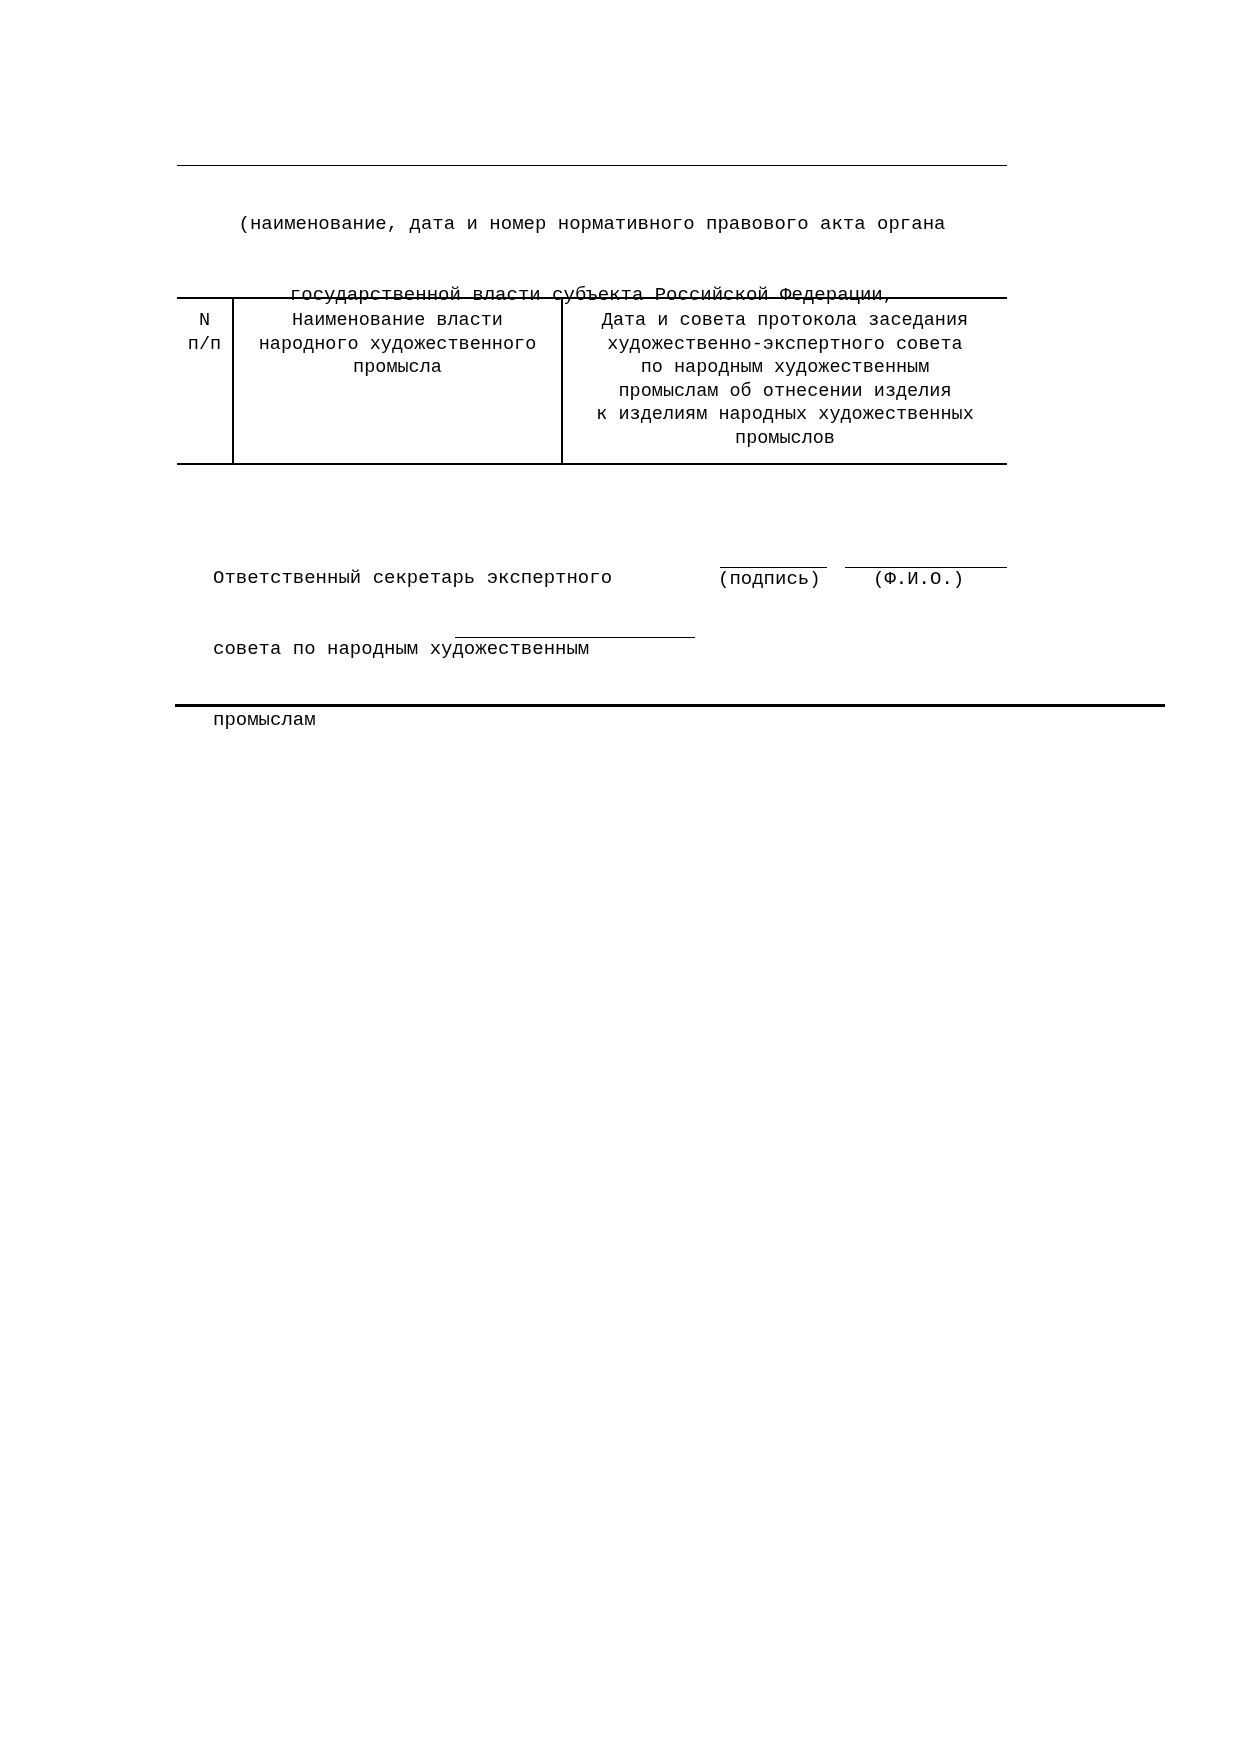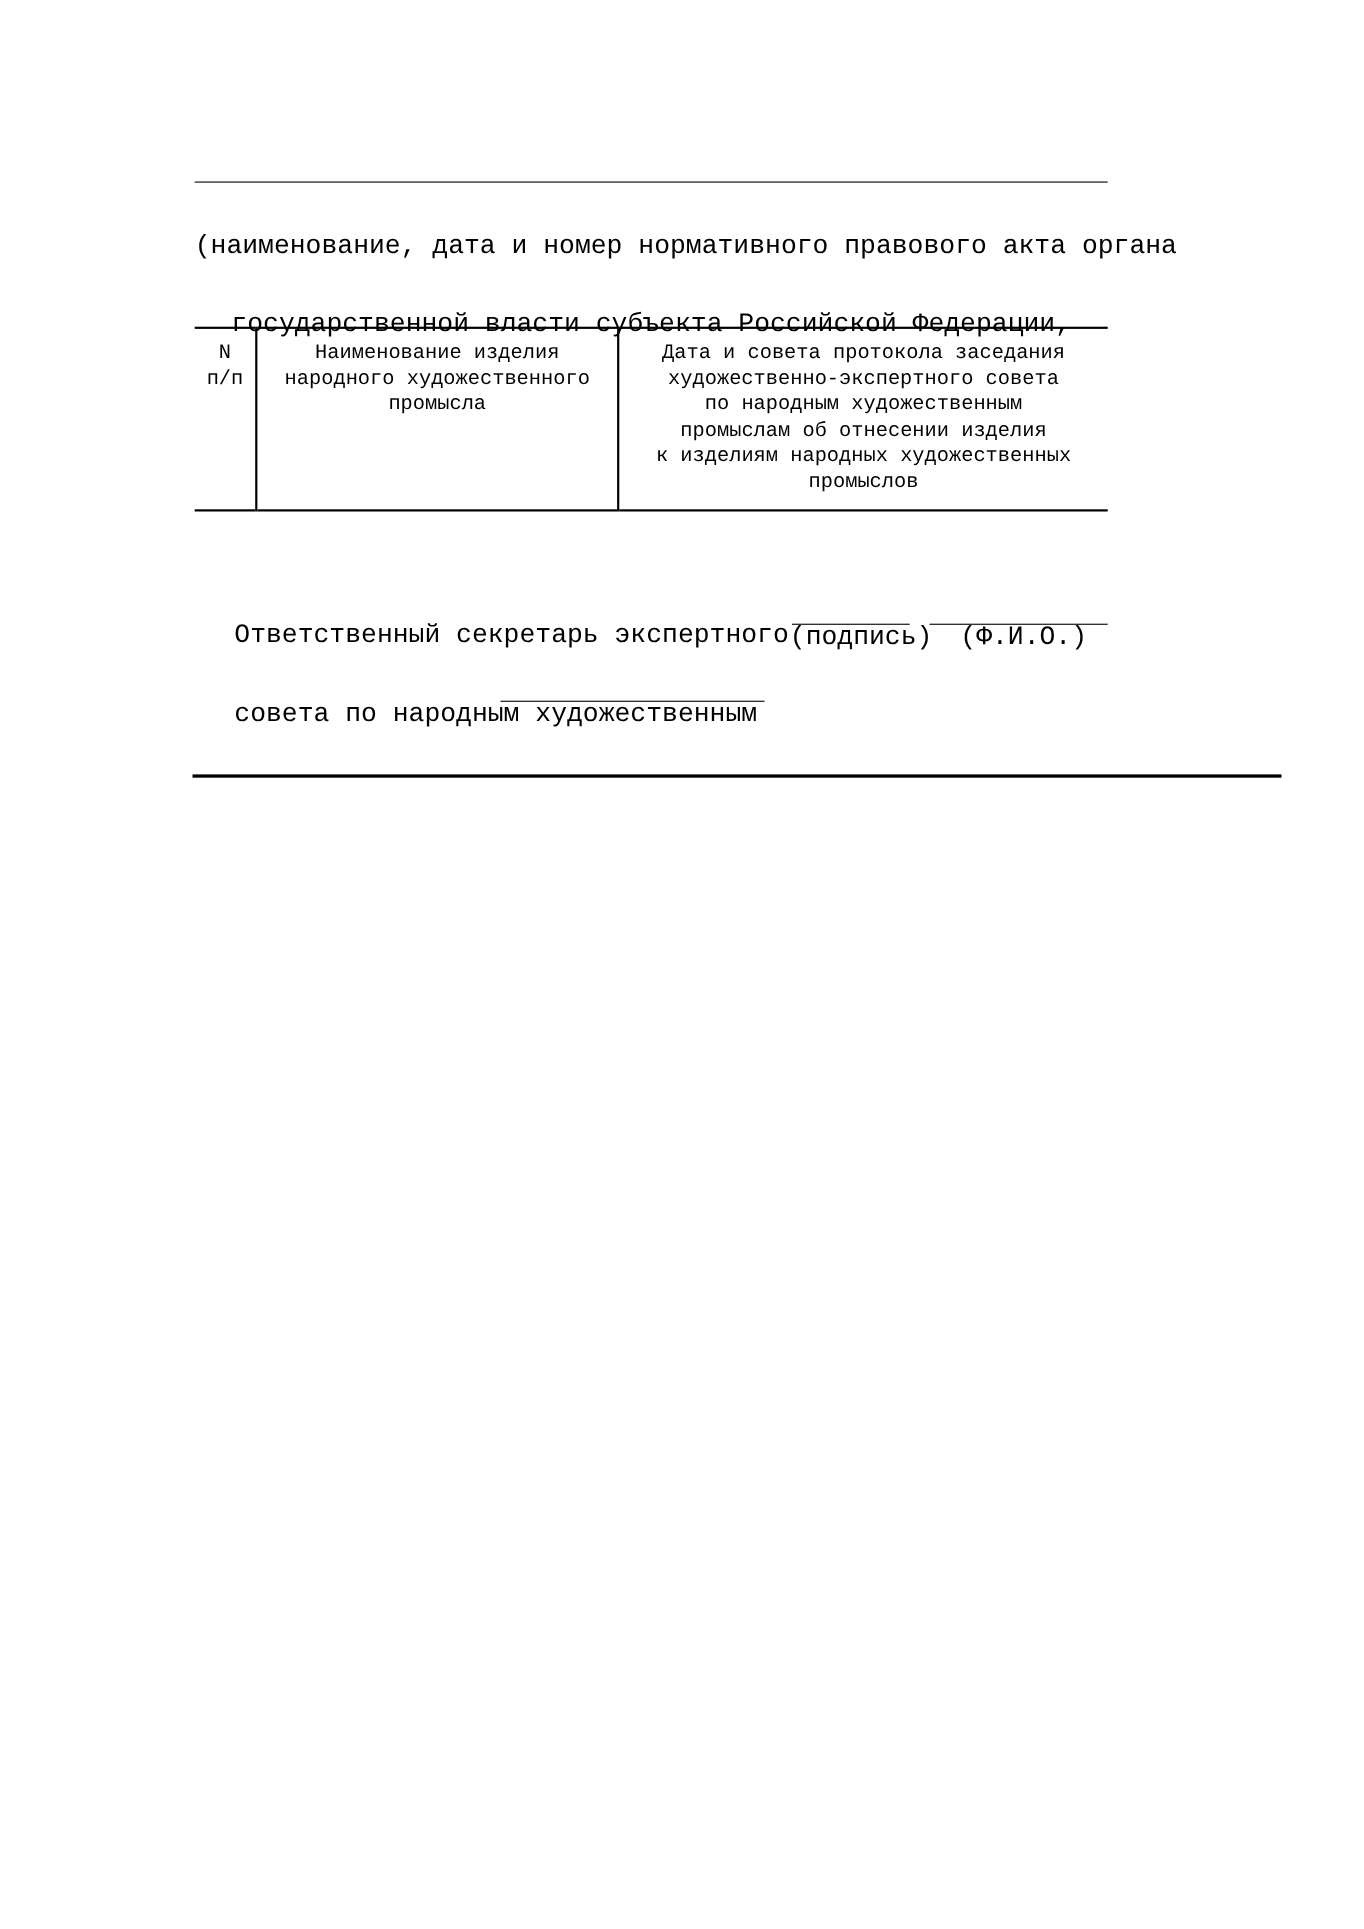--- a/index.html
+++ b/index.html
@@ -1,19 +1,19 @@
 <!DOCTYPE html>
 <html><head>
 <meta charset="utf-8">
 <style>
   html, body { margin: 0; padding: 0; background: #ffffff; }
   body { width: 1240px; height: 1754px; position: relative; overflow: hidden;
          font-family: "Liberation Mono", "DejaVu Sans Mono", monospace; color: #000; }
   .hline { position: absolute; background: #000; }
-  .txt { position: absolute; font-size: 24px; line-height: 23.6px; white-space: pre; }
+  .txt { position: absolute; font-size: 19px; line-height: 23.6px; white-space: pre; }
   .caption { left: 177px; width: 830px; top: 166px; }
   .caption div { text-align: center; }
   table.reg { position: absolute; left: 177px; top: 297px; width: 830px;
               border-collapse: collapse; border-top: 2px solid #000; border-bottom: 2px solid #000; }
   table.reg th { font-weight: normal; vertical-align: top; font-size: 18.5px; line-height: 23.6px;
                  padding: 10px 0 12px 0; height: 140px; text-align: center; }
   table.reg th + th { border-left: 2px solid #000; }
   .col-n { width: 55px; }
   .col-name { width: 327px; }
   .sec { left: 177px; top: 520px; margin-left: 36px; }
@@ -30,39 +30,40 @@
 </div>
 
 <table class="reg">
   <tbody>
       <tr>
     <th class="col-n">
       <div>N</div>
       <div>п/п</div>
     </th>
     <th class="col-name">
-      <div>Наименование изделия</div>
+      <div>Наименование власти</div>
       <div>народного художественного</div>
       <div>промысла</div>
     </th>
     <th>
       <div>Дата и совета протокола заседания</div>
       <div>художественно-экспертного совета</div>
       <div>по народным художественным</div>
       <div>промыслам об отнесении изделия</div>
       <div>к изделиям народных художественных</div>
       <div>промыслов</div>
     </th>
   </tr>
 </tbody>
   </table>
 
 <div class="txt sec">
   <div>Ответственный секретарь экспертного</div>
   <div>совета по народным художественным</div>
+  <div>промыслам</div>
 </div>
 
 <div class="hline" style="left:720px; top:567px; width:107px; height:1px;"></div>
 <div class="hline" style="left:845px; top:567px; width:162px; height:1px;"></div>
 
 <div class="txt sig-label" style="left:718px;">(подпись)</div>
 <div class="txt sig-label" style="left:873px;">(Ф.И.О.)</div>
 
 <div class="hline" style="left:455px; top:637px; width:240px; height:1px;"></div>
 

